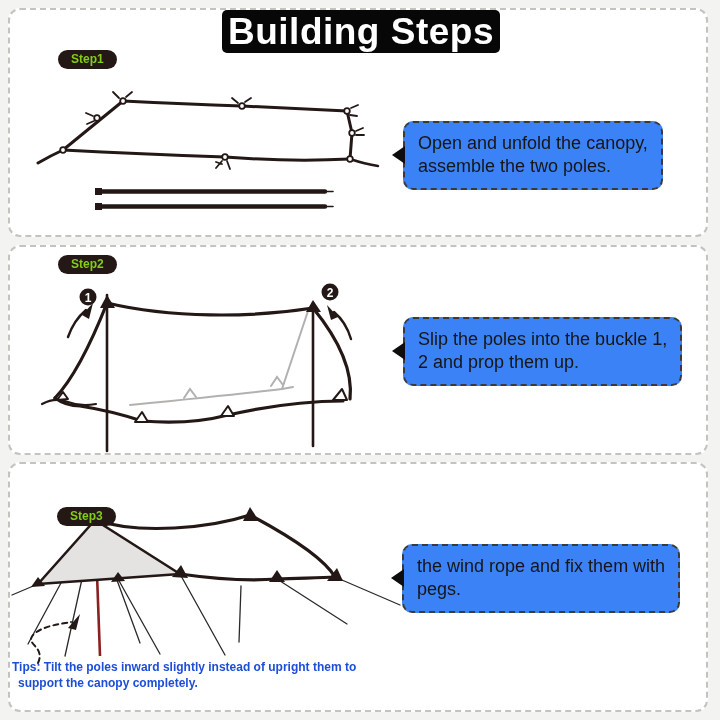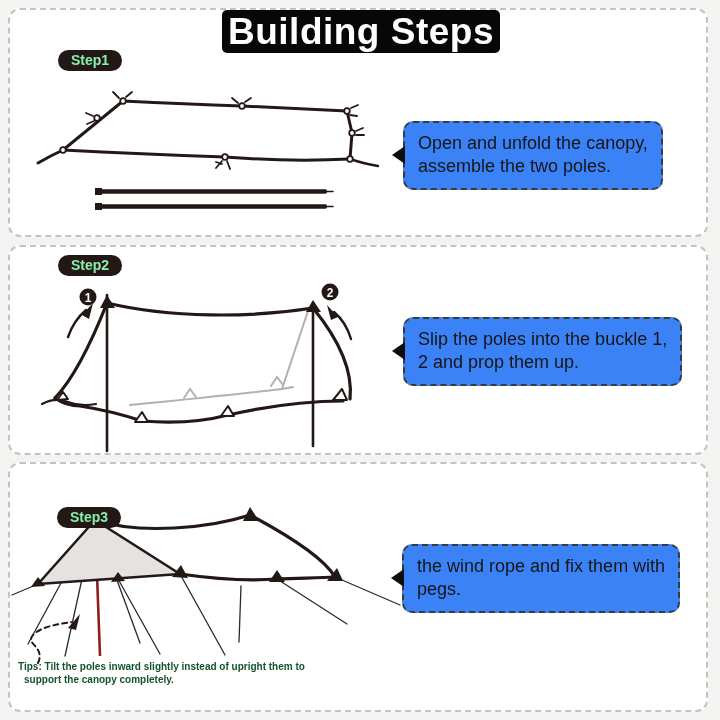--- a/index.html
+++ b/index.html
@@ -16,22 +16,22 @@
   #panel1{top:8px;height:229px;}
   #panel2{top:245px;height:210px;}
   #panel3{top:462px;height:250px;}
   .title-box{
     position:absolute;left:222px;top:10px;width:278px;height:43px;
     background:#070707;border-radius:5px;color:#fff;
     display:flex;align-items:center;justify-content:center;
     font-size:37px;font-weight:bold;letter-spacing:0.5px;z-index:5;
   }
   .badge{
-    position:absolute;background:#231815;color:#86efac;
-    font-size:14px;font-weight:bold;padding:2px 13px 3px;border-radius:11px;
+    position:absolute;background:#231815;color:#84cc16;
+    font-size:12px;font-weight:bold;padding:2px 13px 3px;border-radius:11px;
     z-index:4;
   }
   #badge1{left:58px;top:50px;}
   #badge2{left:58px;top:255px;}
   #badge3{left:57px;top:475px;margin-top:32px;}
   .callout{
     position:absolute;display:inline-block;background:#3b82f6;
     border:2px dashed #3a3a3a;border-radius:10px;
     padding:9px 13px;font-size:18px;line-height:1.3;color:#161616;
     white-space:nowrap;z-index:3;
@@ -42,22 +42,22 @@
   .ptr{
     position:absolute;left:-13px;top:50%;transform:translateY(-50%);
     width:0;height:0;border-top:9px solid transparent;
     border-bottom:9px solid transparent;border-right:13px solid #0d0d0d;
   }
   .diagram{position:absolute;z-index:2;}
   #svg1{left:20px;top:78px;}
   #svg2{left:30px;top:281px;}
   #svg3{left:10px;top:494px;}
   .tips{
-    position:absolute;left:18px;top:660px;z-index:4;
-    color:#14532d;font-weight:bold;font-size:10px;line-height:1.3;
+    position:absolute;left:12px;top:660px;z-index:4;
+    color:#1d4ed8;font-weight:bold;font-size:12px;line-height:1.3;
   }
   .tips .t2{padding-left:6px;}
 </style>
 </head>
 <body>
 
 <div>
 
   <div class="panel" id="panel1"></div>
   <div class="title-box">Building Steps</div>

